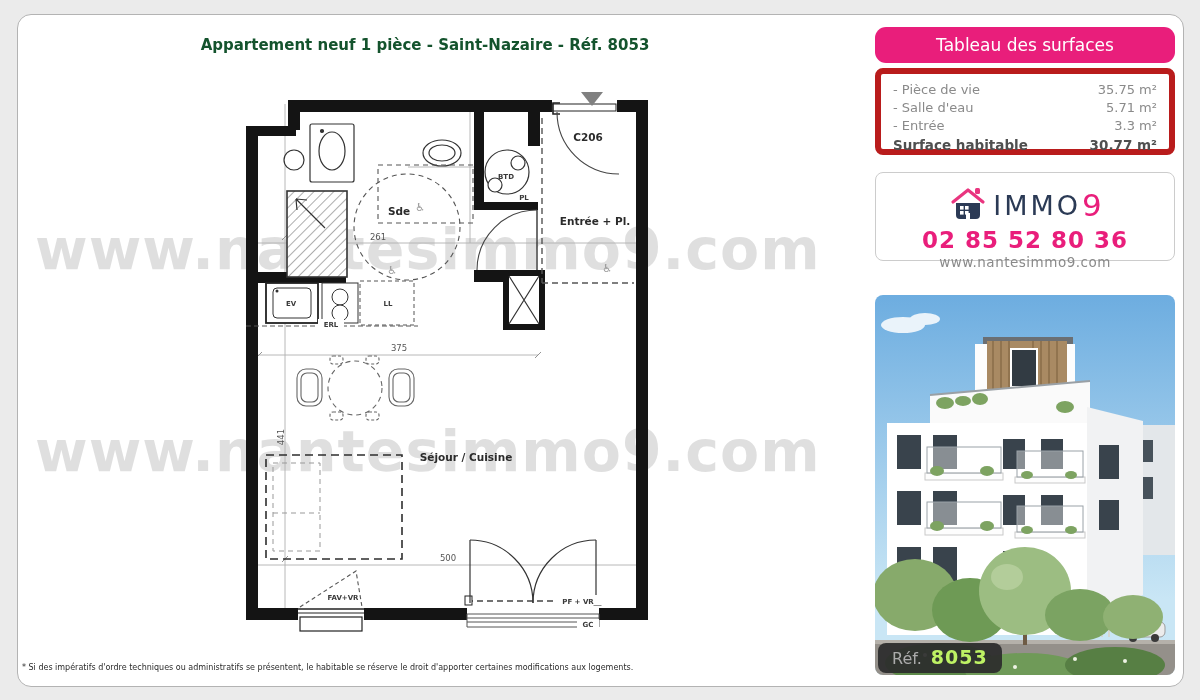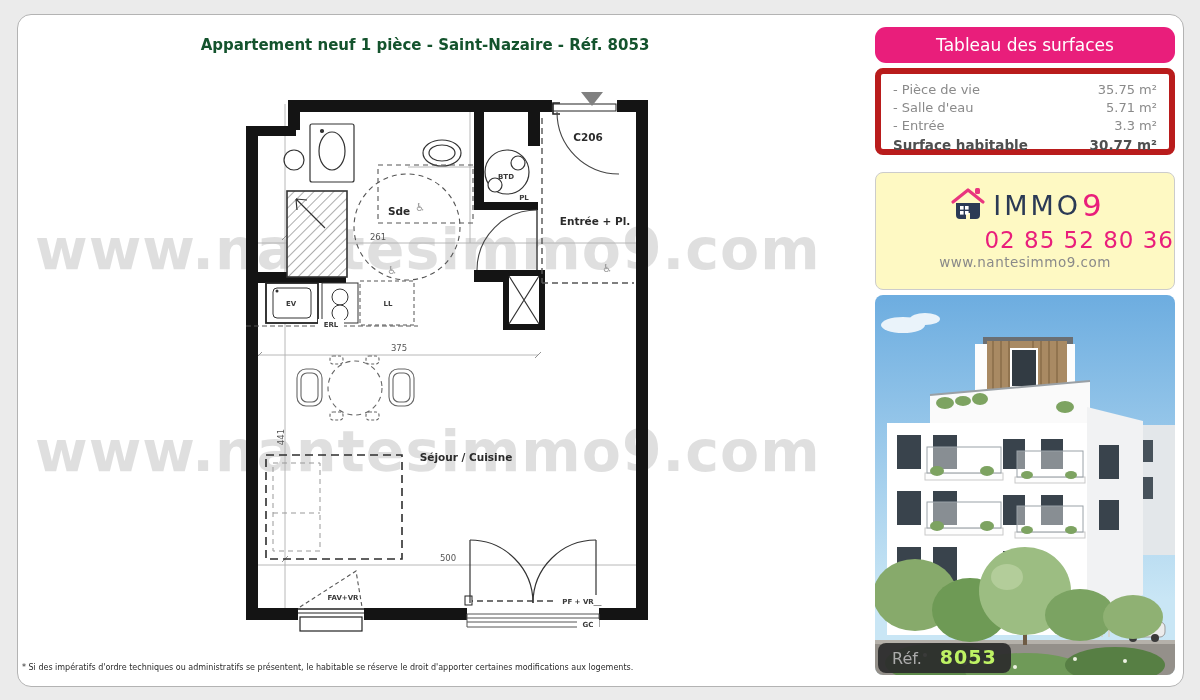--- a/index.html
+++ b/index.html
@@ -10,28 +10,28 @@
   .wm1{top:216px}.wm2{top:418px}
   svg.plan{position:absolute;left:230px;top:85px;z-index:1;}
   svg.plan text{font-family:"DejaVu Sans",sans-serif;}
   .rl{font-size:10.5px;font-weight:bold;fill:#2b2b2b;text-anchor:middle;}
   .sl{font-size:7px;fill:#3a3a3a;text-anchor:middle;font-weight:bold;}
   .dm{font-size:8.5px;fill:#555;text-anchor:middle;}
   .surf-header{position:absolute;left:875px;top:27px;width:300px;height:36px;background:#e91e7b;border-radius:11px;color:#fff;font-size:17px;display:flex;align-items:center;justify-content:center;z-index:2;}
   .surf-table{position:absolute;left:875px;top:68px;width:300px;height:87px;border:6px solid #b91c1c;border-radius:8px;background:#fff;box-sizing:border-box;padding:7px 12px;font-size:13px;color:#8a8a8a;z-index:2;}
   .surf-row{display:flex;justify-content:space-between;line-height:18px;}
   .surf-total{display:flex;justify-content:space-between;line-height:21px;font-weight:bold;color:#4f4f4f;font-size:13.5px;}
-  .agency{position:absolute;left:875px;top:172px;width:300px;height:118px;border:1px solid #ccc;border-radius:8px;background:#fef9c3;box-sizing:border-box;text-align:center;z-index:2;}
+  .agency{position:absolute;left:875px;top:172px;width:300px;height:89px;border:1px solid #ccc;border-radius:8px;background:#ffffff;box-sizing:border-box;text-align:center;z-index:2;}
   .logo-row{margin-top:13px;display:flex;align-items:center;justify-content:center;gap:3px;}
   .brand{font-size:27px;color:#2b3a55;letter-spacing:3px;}
   .brand-digit{font-size:31px;color:#e91e7b;font-weight:500;margin-left:-2px;}
-  .phone{margin-top:3px;font-size:23px;font-weight:normal;color:#e91e7b;letter-spacing:1px;text-align:right;}
+  .phone{margin-top:3px;font-size:23px;font-weight:bold;color:#e91e7b;letter-spacing:1px;}
   .website{margin-top:1px;font-size:13.5px;color:#8a8a8a;letter-spacing:.5px;}
   .photo{position:absolute;left:875px;top:295px;width:300px;height:380px;border-radius:8px;overflow:hidden;z-index:2;}
-  .badge{position:absolute;left:878px;top:643px;background:rgba(44,44,44,.93);border-radius:8px;padding:3px 14px 5px 14px;display:flex;align-items:baseline;gap:18px;z-index:4;}
+  .badge{position:absolute;left:878px;top:643px;background:rgba(44,44,44,.93);border-radius:8px;padding:3px 14px 5px 14px;display:flex;align-items:baseline;gap:9px;z-index:4;}
   .badge-label{color:#ababab;font-size:16px;}
   .badge-num{color:#bef264;font-size:19px;font-weight:bold;letter-spacing:1px;}
   .footnote{position:absolute;left:22px;top:663px;width:640px;font-size:8px;color:#2b2b2b;z-index:3;}
 </style>
 </head>
 <body>
 
 <div class="card"></div>
 
 <div class="title">Appartement neuf 1 pièce - Saint-Nazaire - Réf. 8053</div>

